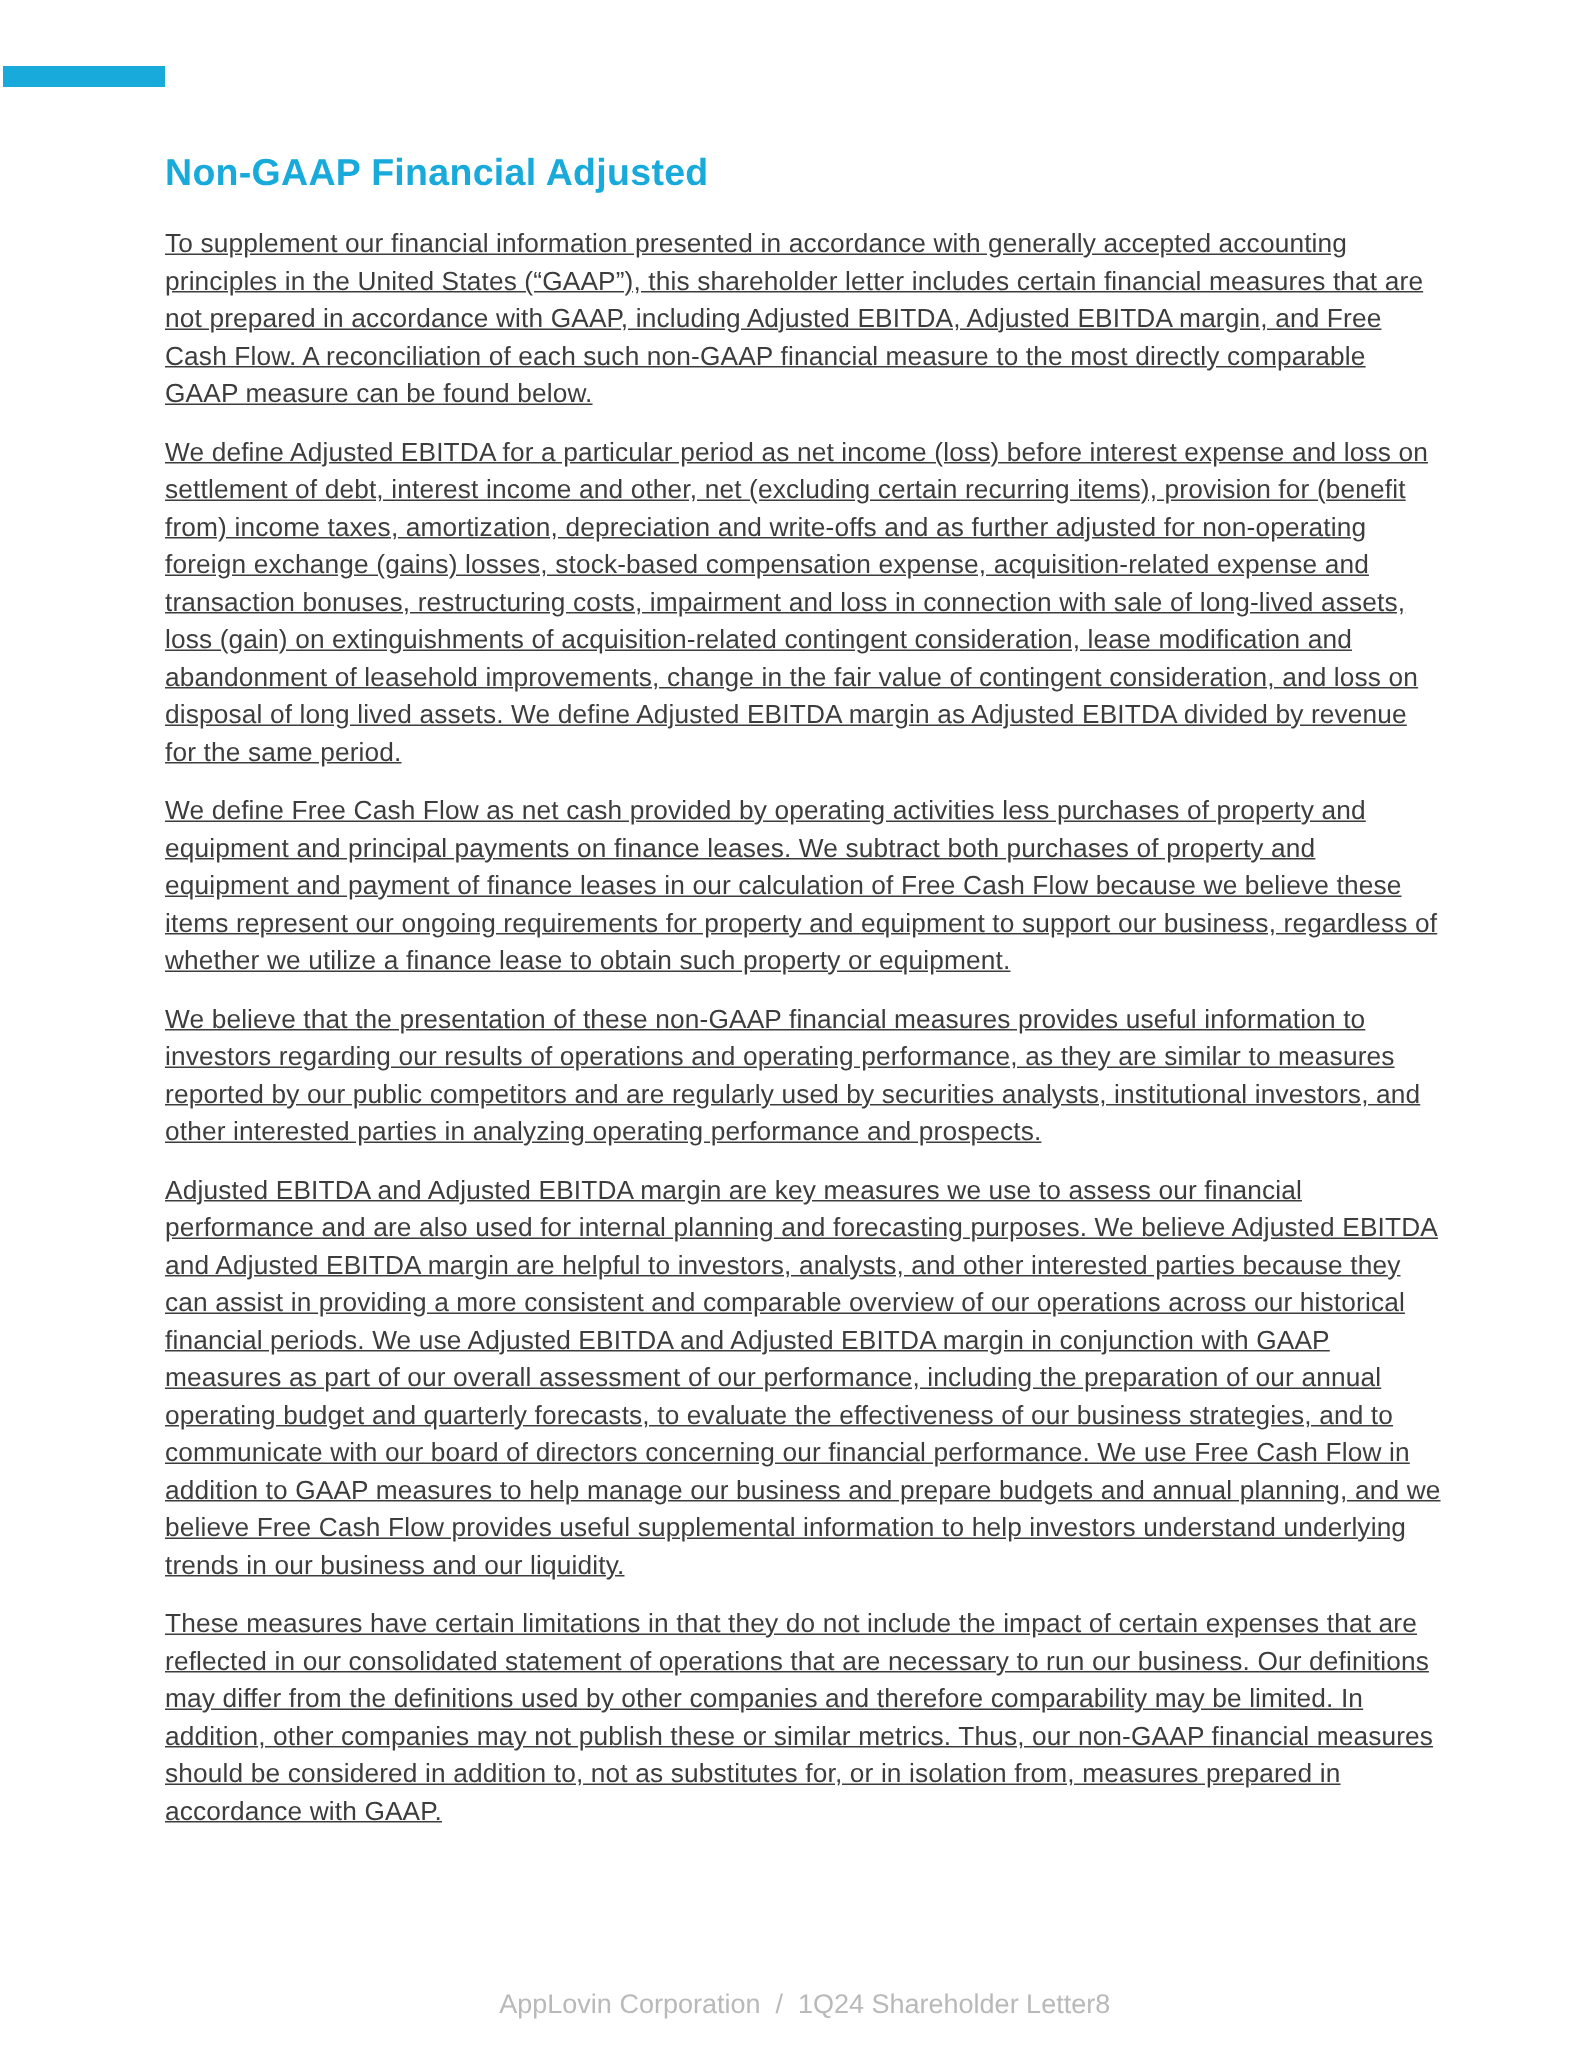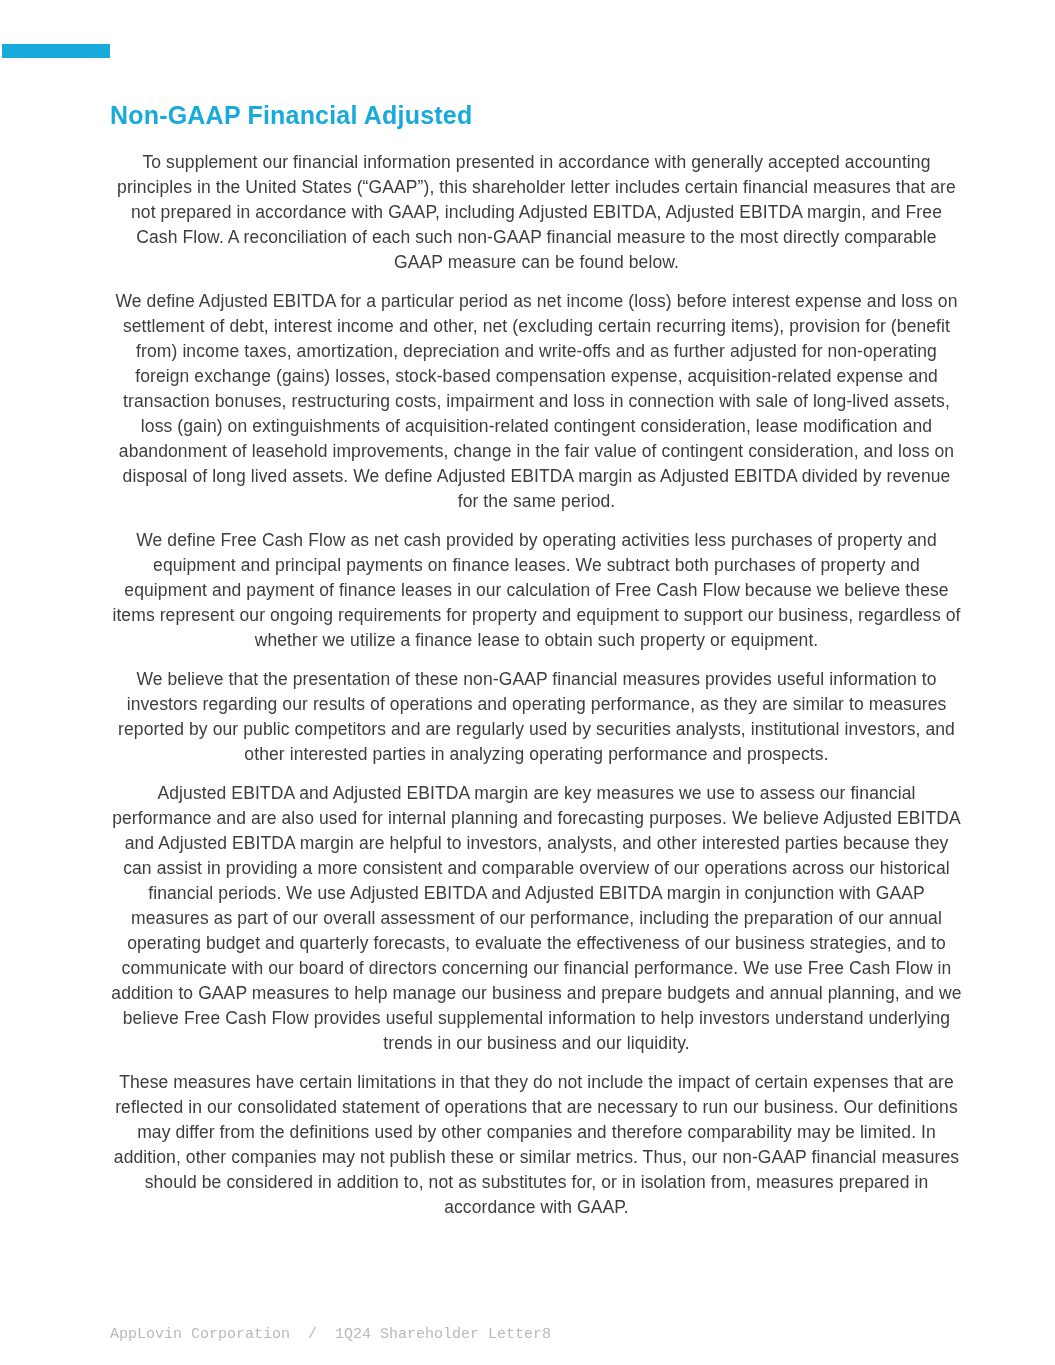--- a/index.html
+++ b/index.html
@@ -38,33 +38,33 @@
     font-weight: bold;
     color: var(--accent);
     letter-spacing: 0.2px;
   }
   .body-paragraph {
     margin: 0 0 14px 0;
     font-size: 17.5px;
     line-height: 25px;
     color: var(--body-text);
     letter-spacing: 0.1px;
-    text-align: center;
+    text-align: left;
+    text-decoration: underline;
   }
   .footer {
     position: absolute;
     left: 110px;
     right: 92px;
     top: 1326px;
     display: flex;
-    justify-content: flex-start;
+    justify-content: center;
     align-items: baseline;
-    font-size: 15px;
+    font-size: 18px;
     color: var(--footer-text);
-    font-family: Liberation Mono, monospace;
   }
   .footer-left {
     white-space: pre;
   }
 </style>
 </head>
 <body style="--accent: #17AADB; --body-text: #3D3D3D; --footer-text: #B9B9B9;">
 
 <div class="accent-bar"></div>
 

